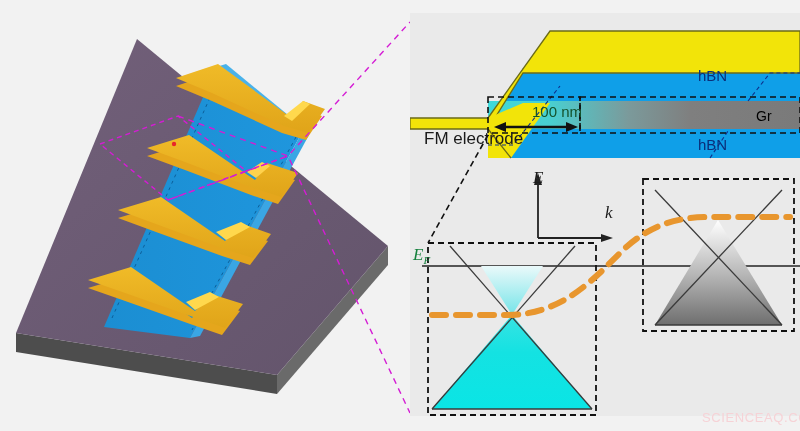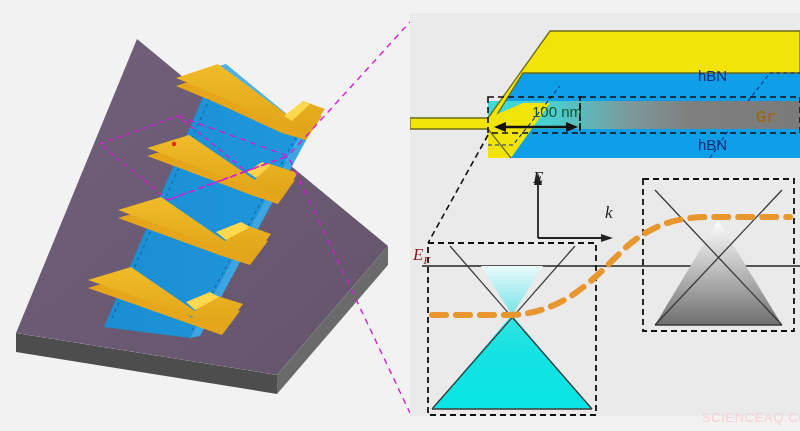--- a/index.html
+++ b/index.html
@@ -48,35 +48,34 @@
     font-size: 15px;
     color: #0b2f7a;
   }
   #hbn-bot-label {
     left: 698px; top: 136px;
     font-size: 15px;
     color: #0b2f7a;
   }
   #gr-label {
     left: 756px; top: 108px;
-    font-size: 17px;
-    color: #a16207;
-    font-family: Liberation Mono, monospace;
+    font-size: 14px;
+    color: #000000;
   }
   #nm-label {
     left: 532px; top: 103px;
     font-size: 15px;
     color: #14532d;
   }
   #ef-label {
     left: 413px; top: 245px;
     font-size: 17px;
     font-family: "Liberation Serif", serif;
     font-style: italic;
-    color: #7f1d1d;
+    color: #15803d;
   }
   #ef-label sub {
     font-size: 11px;
   }
   #e-axis-label {
     left: 533px; top: 168px;
     font-size: 17px;
     font-family: "Liberation Serif", serif;
     font-style: italic;
     color: #1a1a1a;
@@ -252,20 +251,21 @@
           <line x1="22" y1="396" x2="182" y2="396" stroke="#3a3a3a" stroke-width="1.6"></line>
           <line x1="22" y1="396" x2="165" y2="233" stroke="#3a3a3a" stroke-width="1.3"></line>
           <line x1="182" y1="396" x2="40" y2="233" stroke="#3a3a3a" stroke-width="1.3"></line>
         </g>
 
         <path d="M 22,302 L 96,302 C 150,302 180,270 210,240 C 240,210 270,204 300,204 L 380,204" fill="none" stroke="#e8962e" stroke-width="6" stroke-linecap="round" stroke-dasharray="14 10"></path>
       </g>
     </svg>
   </div>
 
+  <div class="lbl" id="fm-label">FM electrode</div>
 
   <div class="lbl" id="hbn-top-label">hBN</div>
 
   <div class="lbl" id="hbn-bot-label">hBN</div>
 
   <div class="lbl" id="gr-label">Gr</div>
 
   <div class="lbl" id="nm-label">100 nm</div>
 
   <div class="lbl" id="ef-label"><span>E</span><sub>F</sub></div>

